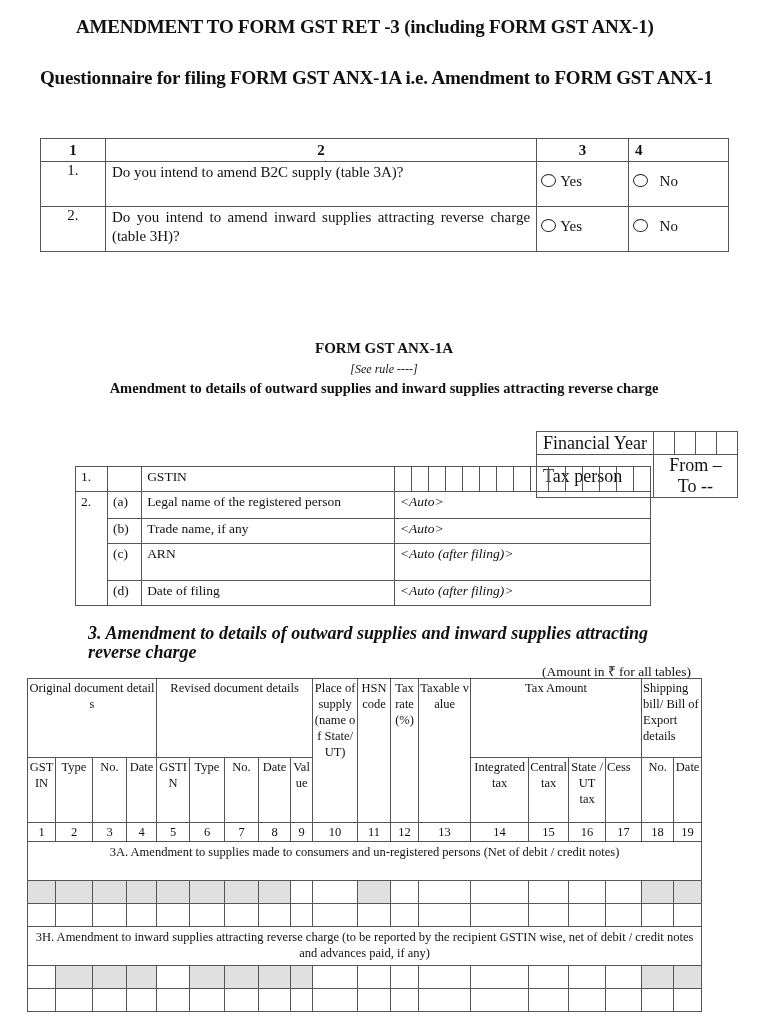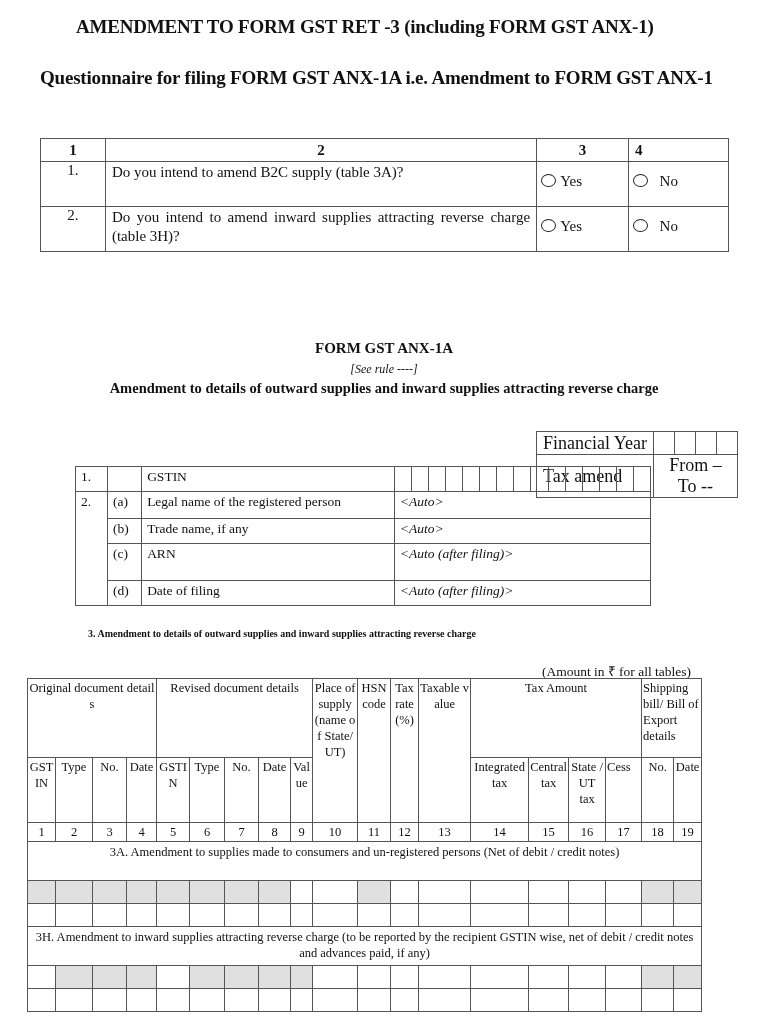--- a/index.html
+++ b/index.html
@@ -27,21 +27,21 @@
   
   .fy { left: 536px; top: 399px; font-size: 18px; margin-top: 32px; }
   .fy td { height: 22px; padding: 0 6px; }
   .fy .sq { width: 12px; padding: 0 4px; }
   
   .dt { left: 75px; top: 466px; width: 576px; font-size: 13.5px; }
   .dt td { padding: 2px 5px; vertical-align: top; height: 20px; }
   .dt .gst { padding: 0; width: 15px; }
   .dt i { font-style: italic; }
   
-  .s3 { left: 88px; top: 624px; width: 560px; font-size: 10px; font-weight: bold; line-height: 19px; text-align: justify; }
+  .s3 { left: 88px; top: 624px; width: 560px; font-size: 18px; font-weight: bold; line-height: 19px; text-align: justify; font-style: italic; }
   .amt { left: 542px; top: 662px; font-size: 13.5px; }
   .bt { left: 27px; top: 678px; width: 670px; font-size: 12.5px; table-layout: fixed; }
   .bt td { text-align: center; vertical-align: top; line-height: 16px; padding: 1px 1px; word-break: break-all; }
   .bt .hd { height: 76px; }
   .bt .sub { height: 62px; }
   .bt .nums td { height: 16px; vertical-align: middle; }
   .bt .sec td { text-align: center; padding: 2px 5px; height: 34px; word-break: normal; }
   .bt .cell { height: 20px; }
   .bt .g { background: #e0e0e0; }
 </style>
@@ -87,21 +87,21 @@
 <table class="abs fy">
   <tbody>
       <tr>
     <td>Financial Year</td>
     <td class="sq"></td>
     <td class="sq"></td>
     <td class="sq"></td>
     <td class="sq"></td>
   </tr>
   <tr>
-    <td>Tax amend</td>
+    <td>Tax person</td>
     <td colspan="4" style="text-align:center">From – To --</td>
   </tr>
 </tbody>
   </table>
 
 <table class="abs dt">
   <colgroup>
     <col style="width:30px">
       <col style="width:32px">
       <col style="width:237px">

